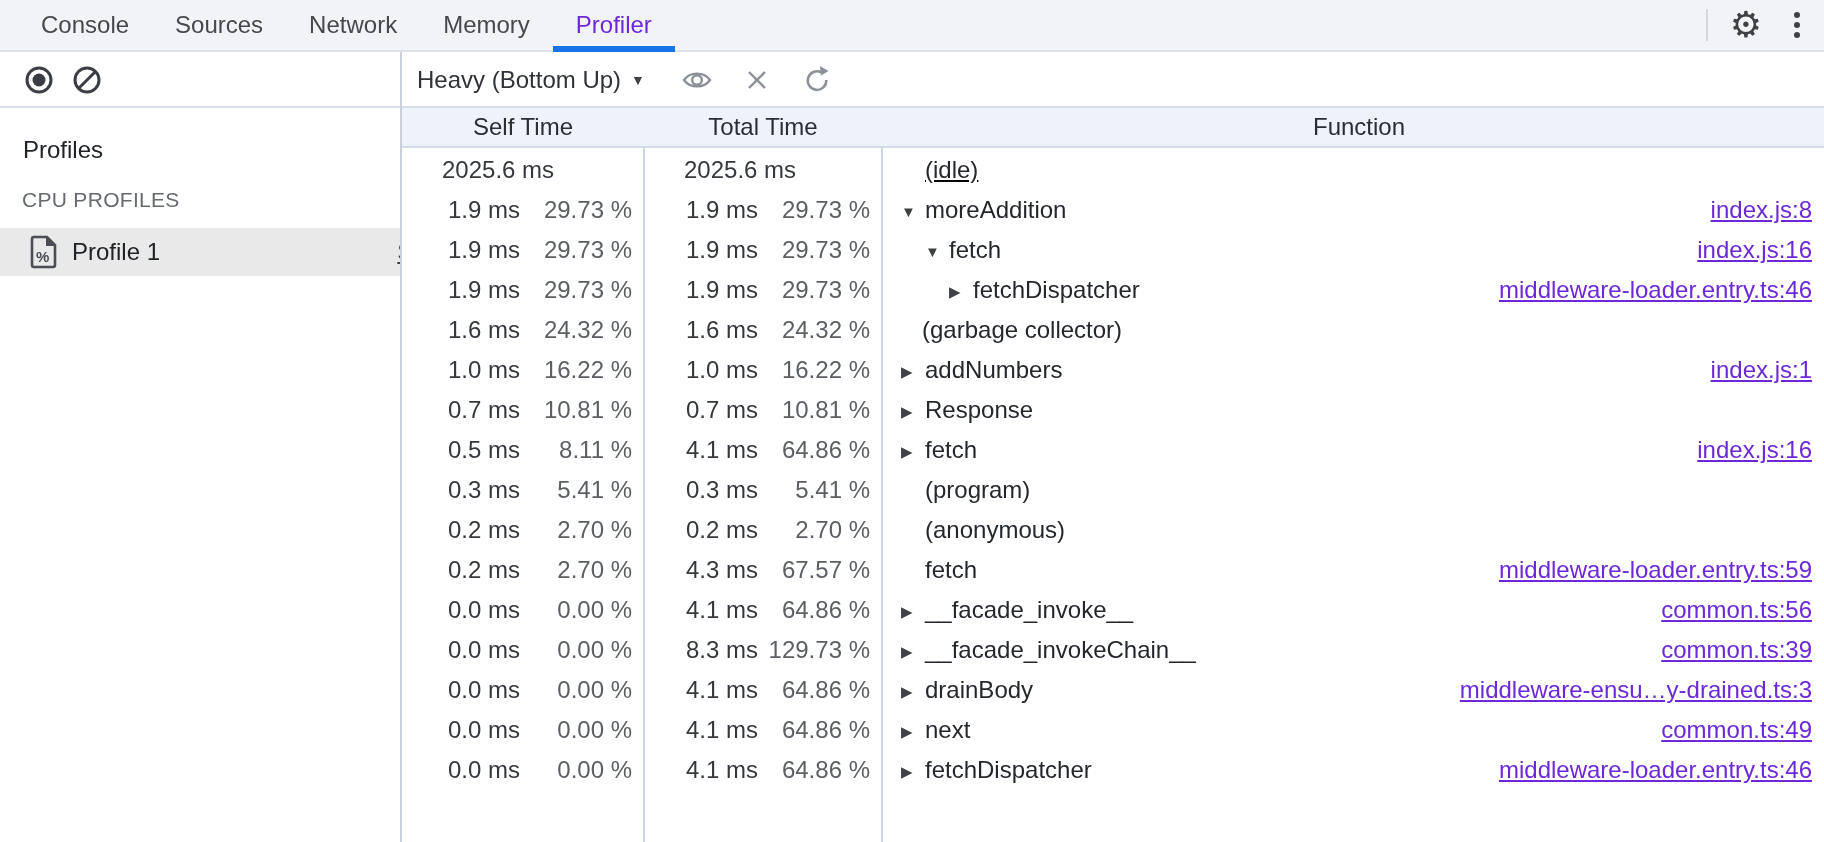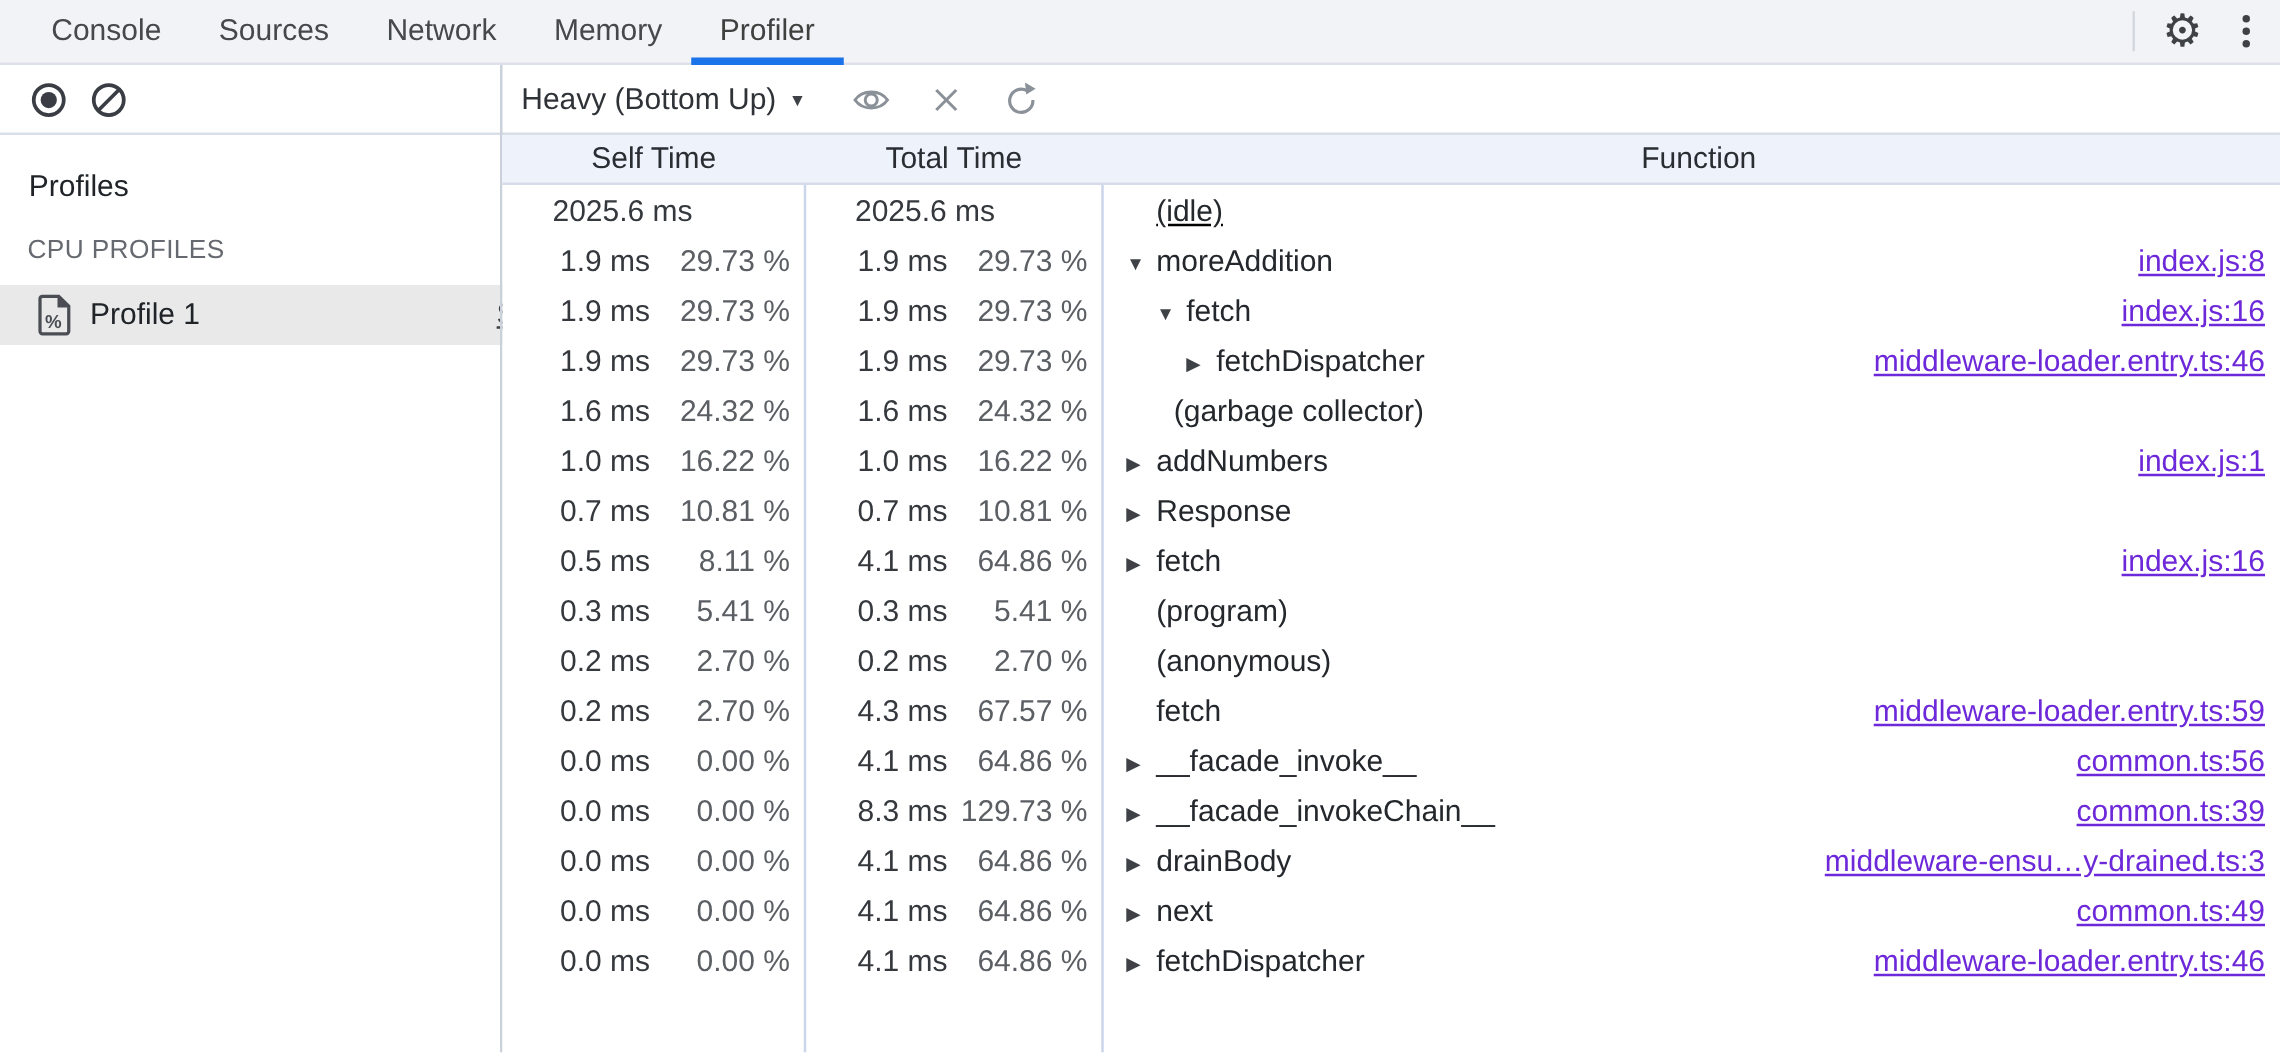--- a/index.html
+++ b/index.html
@@ -6,21 +6,21 @@
   html,body { width:1824px; height:842px; overflow:hidden; background:#fff;
               font-family:"Liberation Sans","DejaVu Sans",sans-serif; }
   .stage { position:relative; width:1824px; height:842px; background:#fff; }
 
   
   .tabbar { position:absolute; left:0; top:0; width:1824px; height:52px;
             background:#f2f3f6; border-bottom:2px solid #dde1e9; display:flex; align-items:stretch; }
   .tabs { display:flex; padding-left:18px; }
   .tab { position:relative; padding:0 23px; display:flex; align-items:center;
          font-size:24px; color:#45494e; cursor:default; }
-  .tab.active { color:#404040; }
+  .tab.active { color:#6d28d9; }
   .tab .underline { position:absolute; left:0; right:0; bottom:-2px; height:6px; background:#1a73e8; }
   .tabbar-right { margin-left:auto; display:flex; align-items:center; padding-right:18px; }
   .tb-divider { width:2px; height:32px; background:#d4d8df; margin-right:22px; }
   .gear { font-size:36px; color:#3e4247; line-height:1; margin-right:26px; }
   .kebab { display:flex; flex-direction:column; gap:4px; padding:4px 6px; }
   .kebab i { width:6px; height:6px; border-radius:50%; background:#3e4247; }
 
   
   .ptoolbar { position:absolute; left:0; top:54px; width:1824px; height:54px; background:#fff;
               border-bottom:2px solid #d8dfe9; }
@@ -234,21 +234,21 @@
   </div>
         <div class="row">
     <div class="time-cell">
       <span class="t-ms">1.6 ms</span>
       <span class="t-pct">24.32 %</span>
     </div>
     <div class="time-cell">
       <span class="t-ms">1.6 ms</span>
       <span class="t-pct">24.32 %</span>
     </div>
-    <div class="fn-cell" style="padding-left: 33px;">
+    <div class="fn-cell" style="padding-left: 16px;">
       <span class="arrow"></span>
       <span class="fn-name">(garbage collector)</span>
 
     </div>
   </div>
         <div class="row">
     <div class="time-cell">
       <span class="t-ms">1.0 ms</span>
       <span class="t-pct">16.22 %</span>
     </div>

